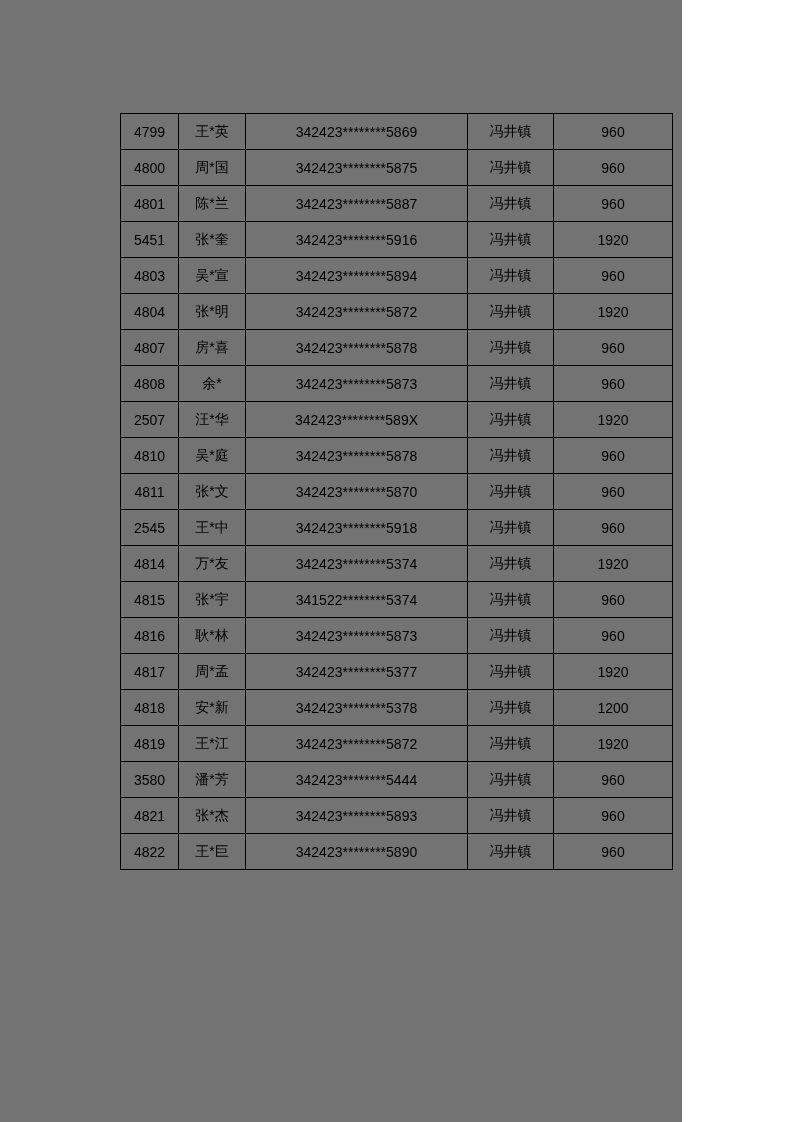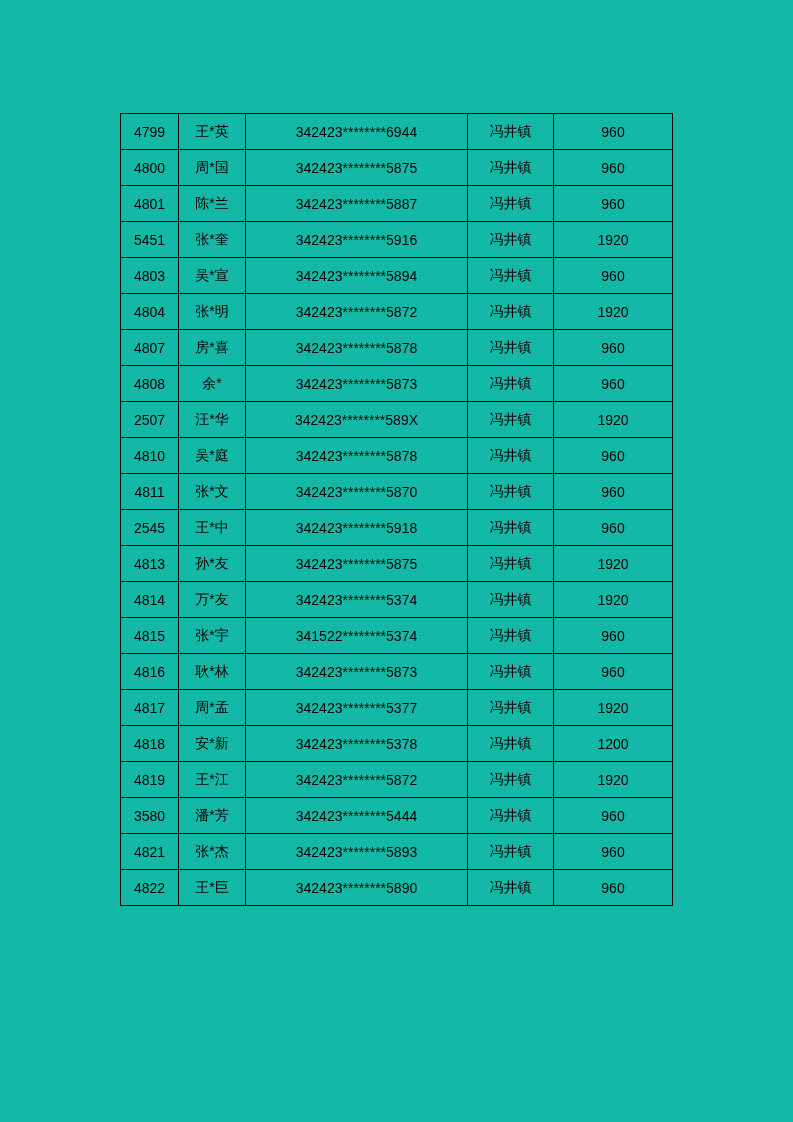--- a/index.html
+++ b/index.html
@@ -3,23 +3,23 @@
 <meta charset="utf-8">
 <style>
   html, body {
     margin: 0;
     padding: 0;
     background: #ffffff;
     font-family: "Liberation Sans", "DejaVu Sans", sans-serif;
   }
   .page {
     position: relative;
-    width: 793px;
+    width: 682px;
     height: 1122px;
-    background: #14b8a6;
+    background: #737373;
     overflow: hidden;
   }
   .table-wrap {
     position: absolute;
     top: 113px;
     left: 120px;
   }
   table.data-table {
     border-collapse: collapse;
     table-layout: fixed;
@@ -52,21 +52,21 @@
         <col class="c-no">
         <col class="c-name">
         <col class="c-id">
         <col class="c-town">
         <col class="c-amount">
       </colgroup>
       <tbody>
           <tr>
             <td>4799</td>
             <td>王*英</td>
-            <td>342423********6944</td>
+            <td>342423********5869</td>
             <td>冯井镇</td>
             <td>960</td>
           </tr>
           <tr>
             <td>4800</td>
             <td>周*国</td>
             <td>342423********5875</td>
             <td>冯井镇</td>
             <td>960</td>
           </tr>
@@ -132,27 +132,20 @@
             <td>342423********5870</td>
             <td>冯井镇</td>
             <td>960</td>
           </tr>
           <tr>
             <td>2545</td>
             <td>王*中</td>
             <td>342423********5918</td>
             <td>冯井镇</td>
             <td>960</td>
-          </tr>
-          <tr>
-            <td>4813</td>
-            <td>孙*友</td>
-            <td>342423********5875</td>
-            <td>冯井镇</td>
-            <td>1920</td>
           </tr>
           <tr>
             <td>4814</td>
             <td>万*友</td>
             <td>342423********5374</td>
             <td>冯井镇</td>
             <td>1920</td>
           </tr>
           <tr>
             <td>4815</td>

